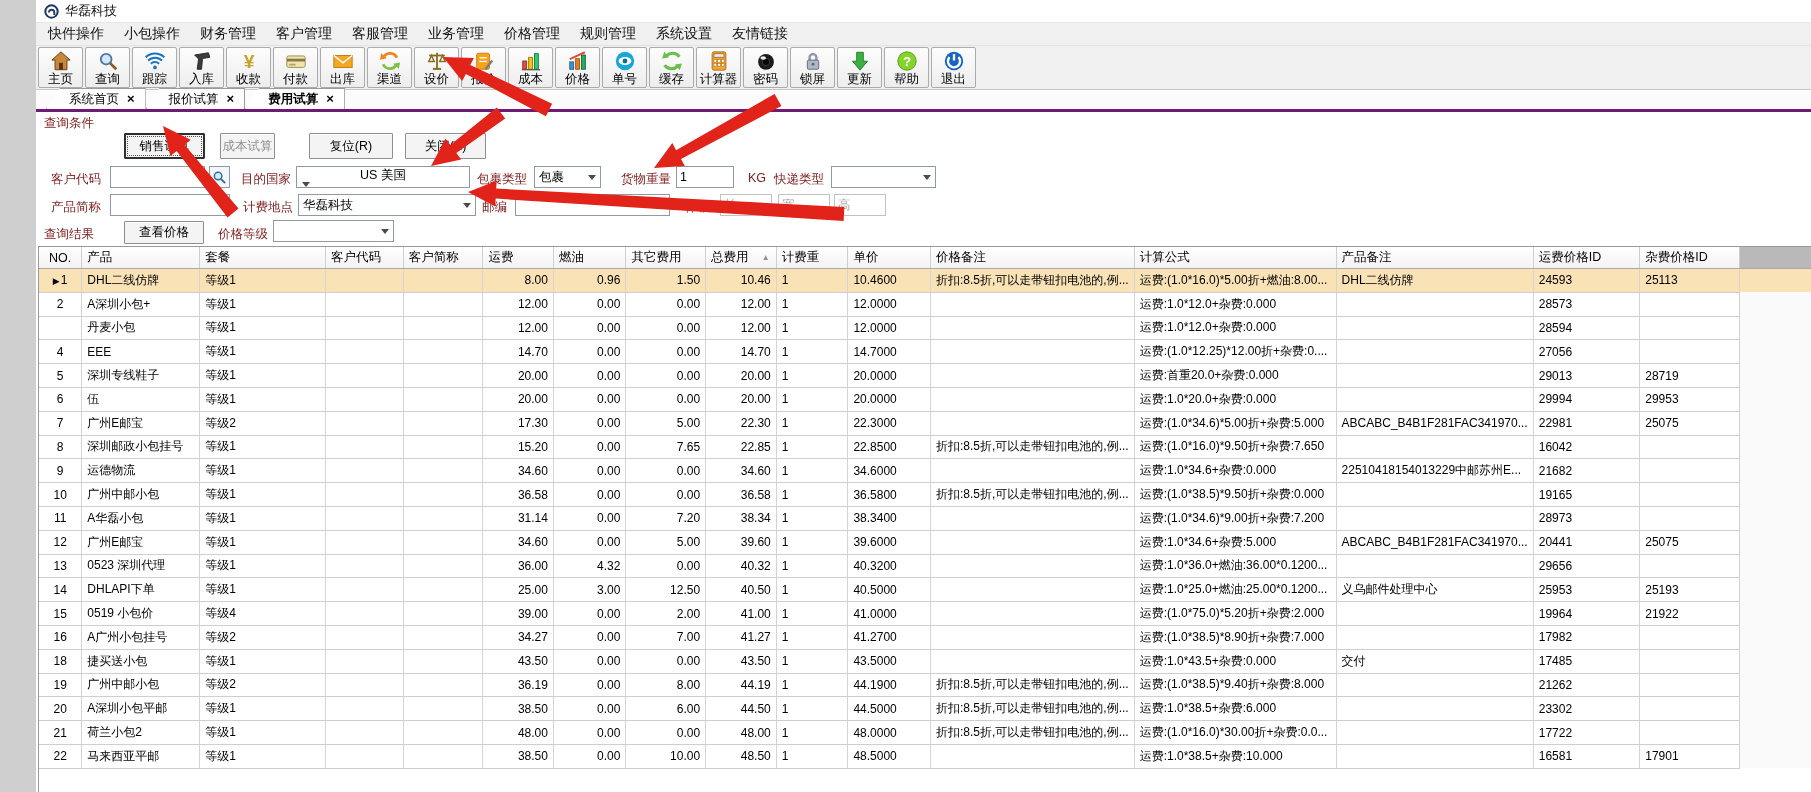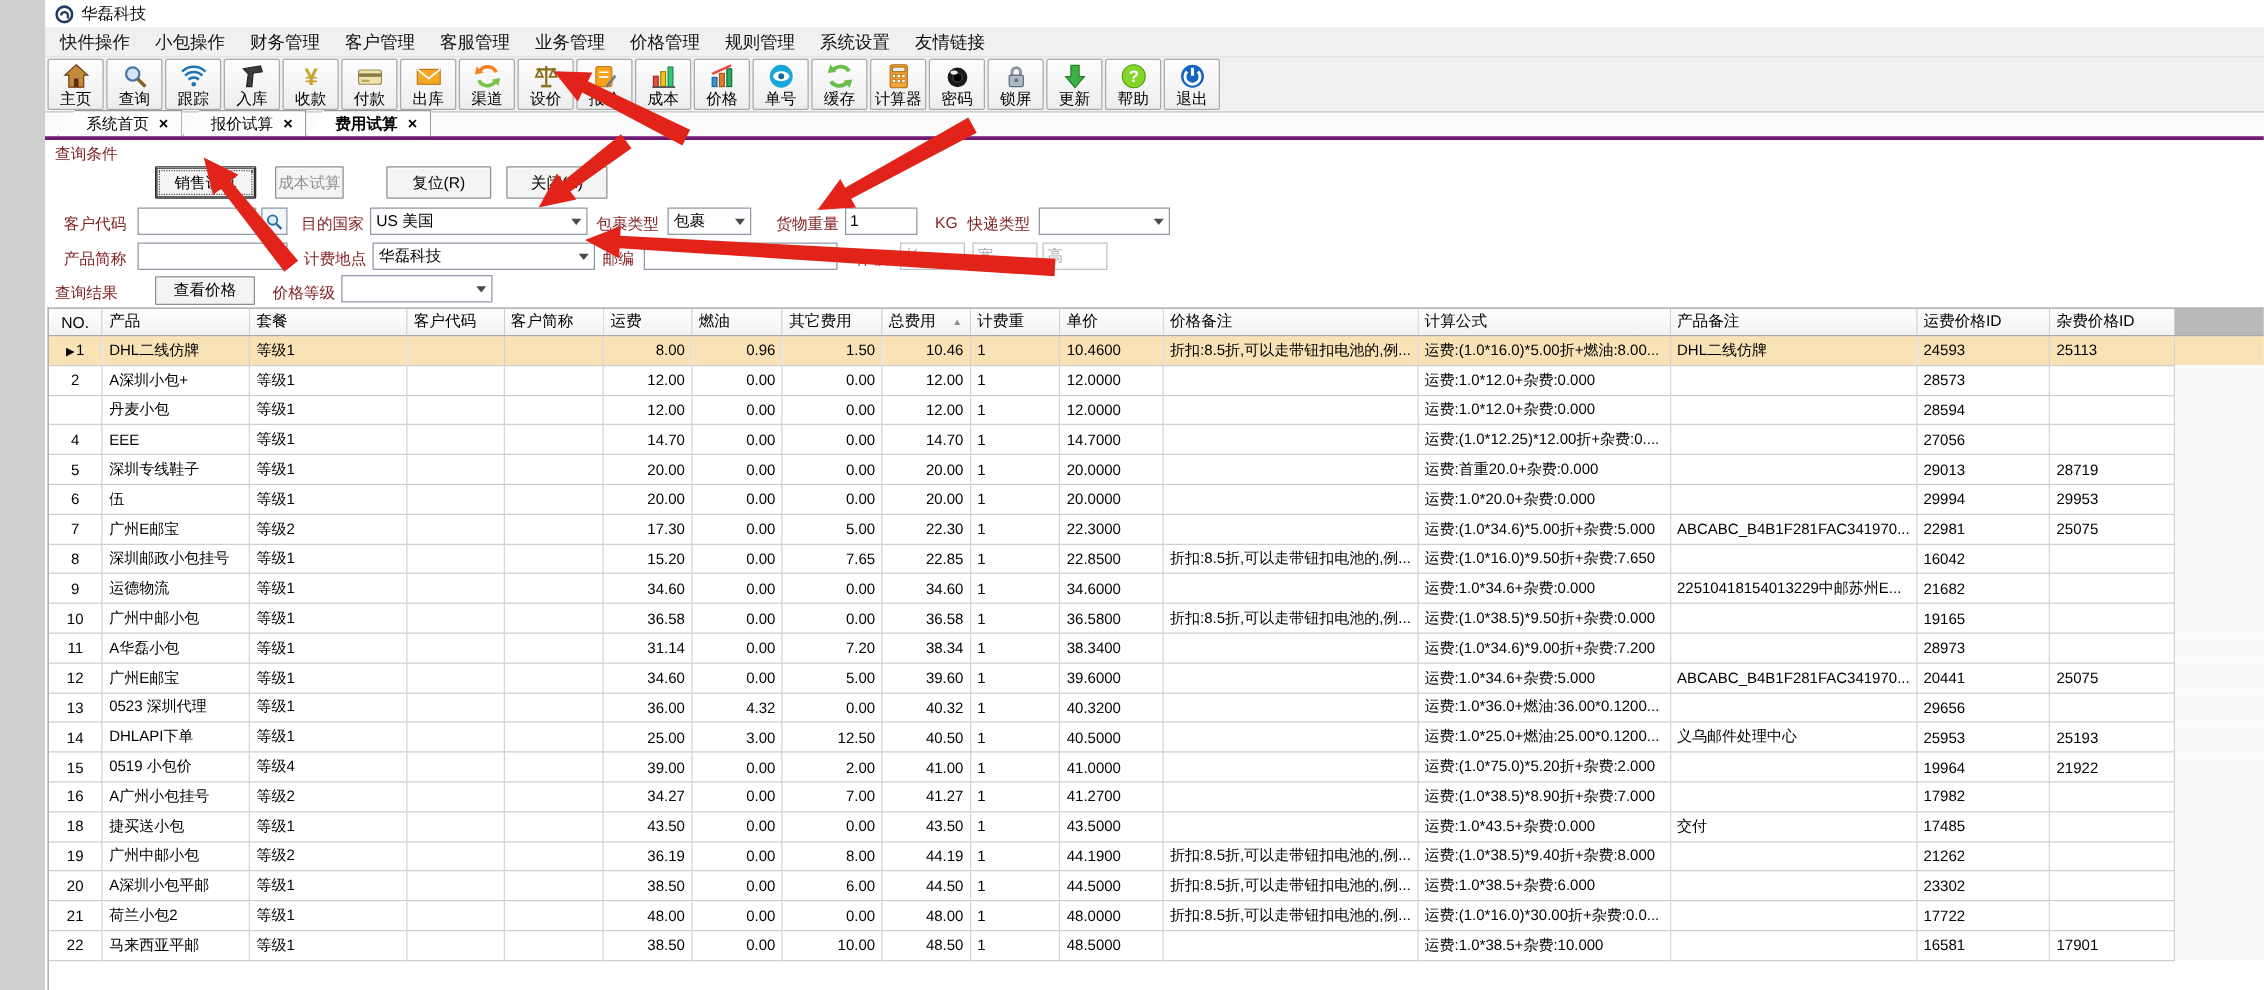--- a/index.html
+++ b/index.html
@@ -343,21 +343,21 @@
 
     <div class="ws-label" style="left:15px;top:59px;">客户代码</div>
     <input class="tf" style="left: 74px; top: 54px; width: 95px;" value="">
     <div class="mini-btn" style="left:173px;top:54px;">
       <svg viewBox="0 0 16 16">
         <circle cx="6.5" cy="6.5" r="4" fill="#dceaf7" stroke="#2e6da4" stroke-width="1.6"></circle>
         <line x1="9.5" y1="9.5" x2="14" y2="14" stroke="#2e6da4" stroke-width="2"></line>
       </svg>
     </div>
     <div class="ws-label" style="left:205px;top:59px;">目的国家</div>
-    <div class="sel" style="left:260px;top:54px;width:174px;">
+    <div class="sel" style="left:260px;top:54px;width:174px;flex-direction:column;">
       <span class="sel-val">US 美国</span>
       <span class="chev">
           <i></i>
         </span>
     </div>
     <div class="ws-label" style="left:441px;top:59px;">包裹类型</div>
     <div class="sel" style="left:498px;top:54px;width:67px;">
       <span class="sel-val">包裹</span>
       <span class="chev">
           <i></i>

